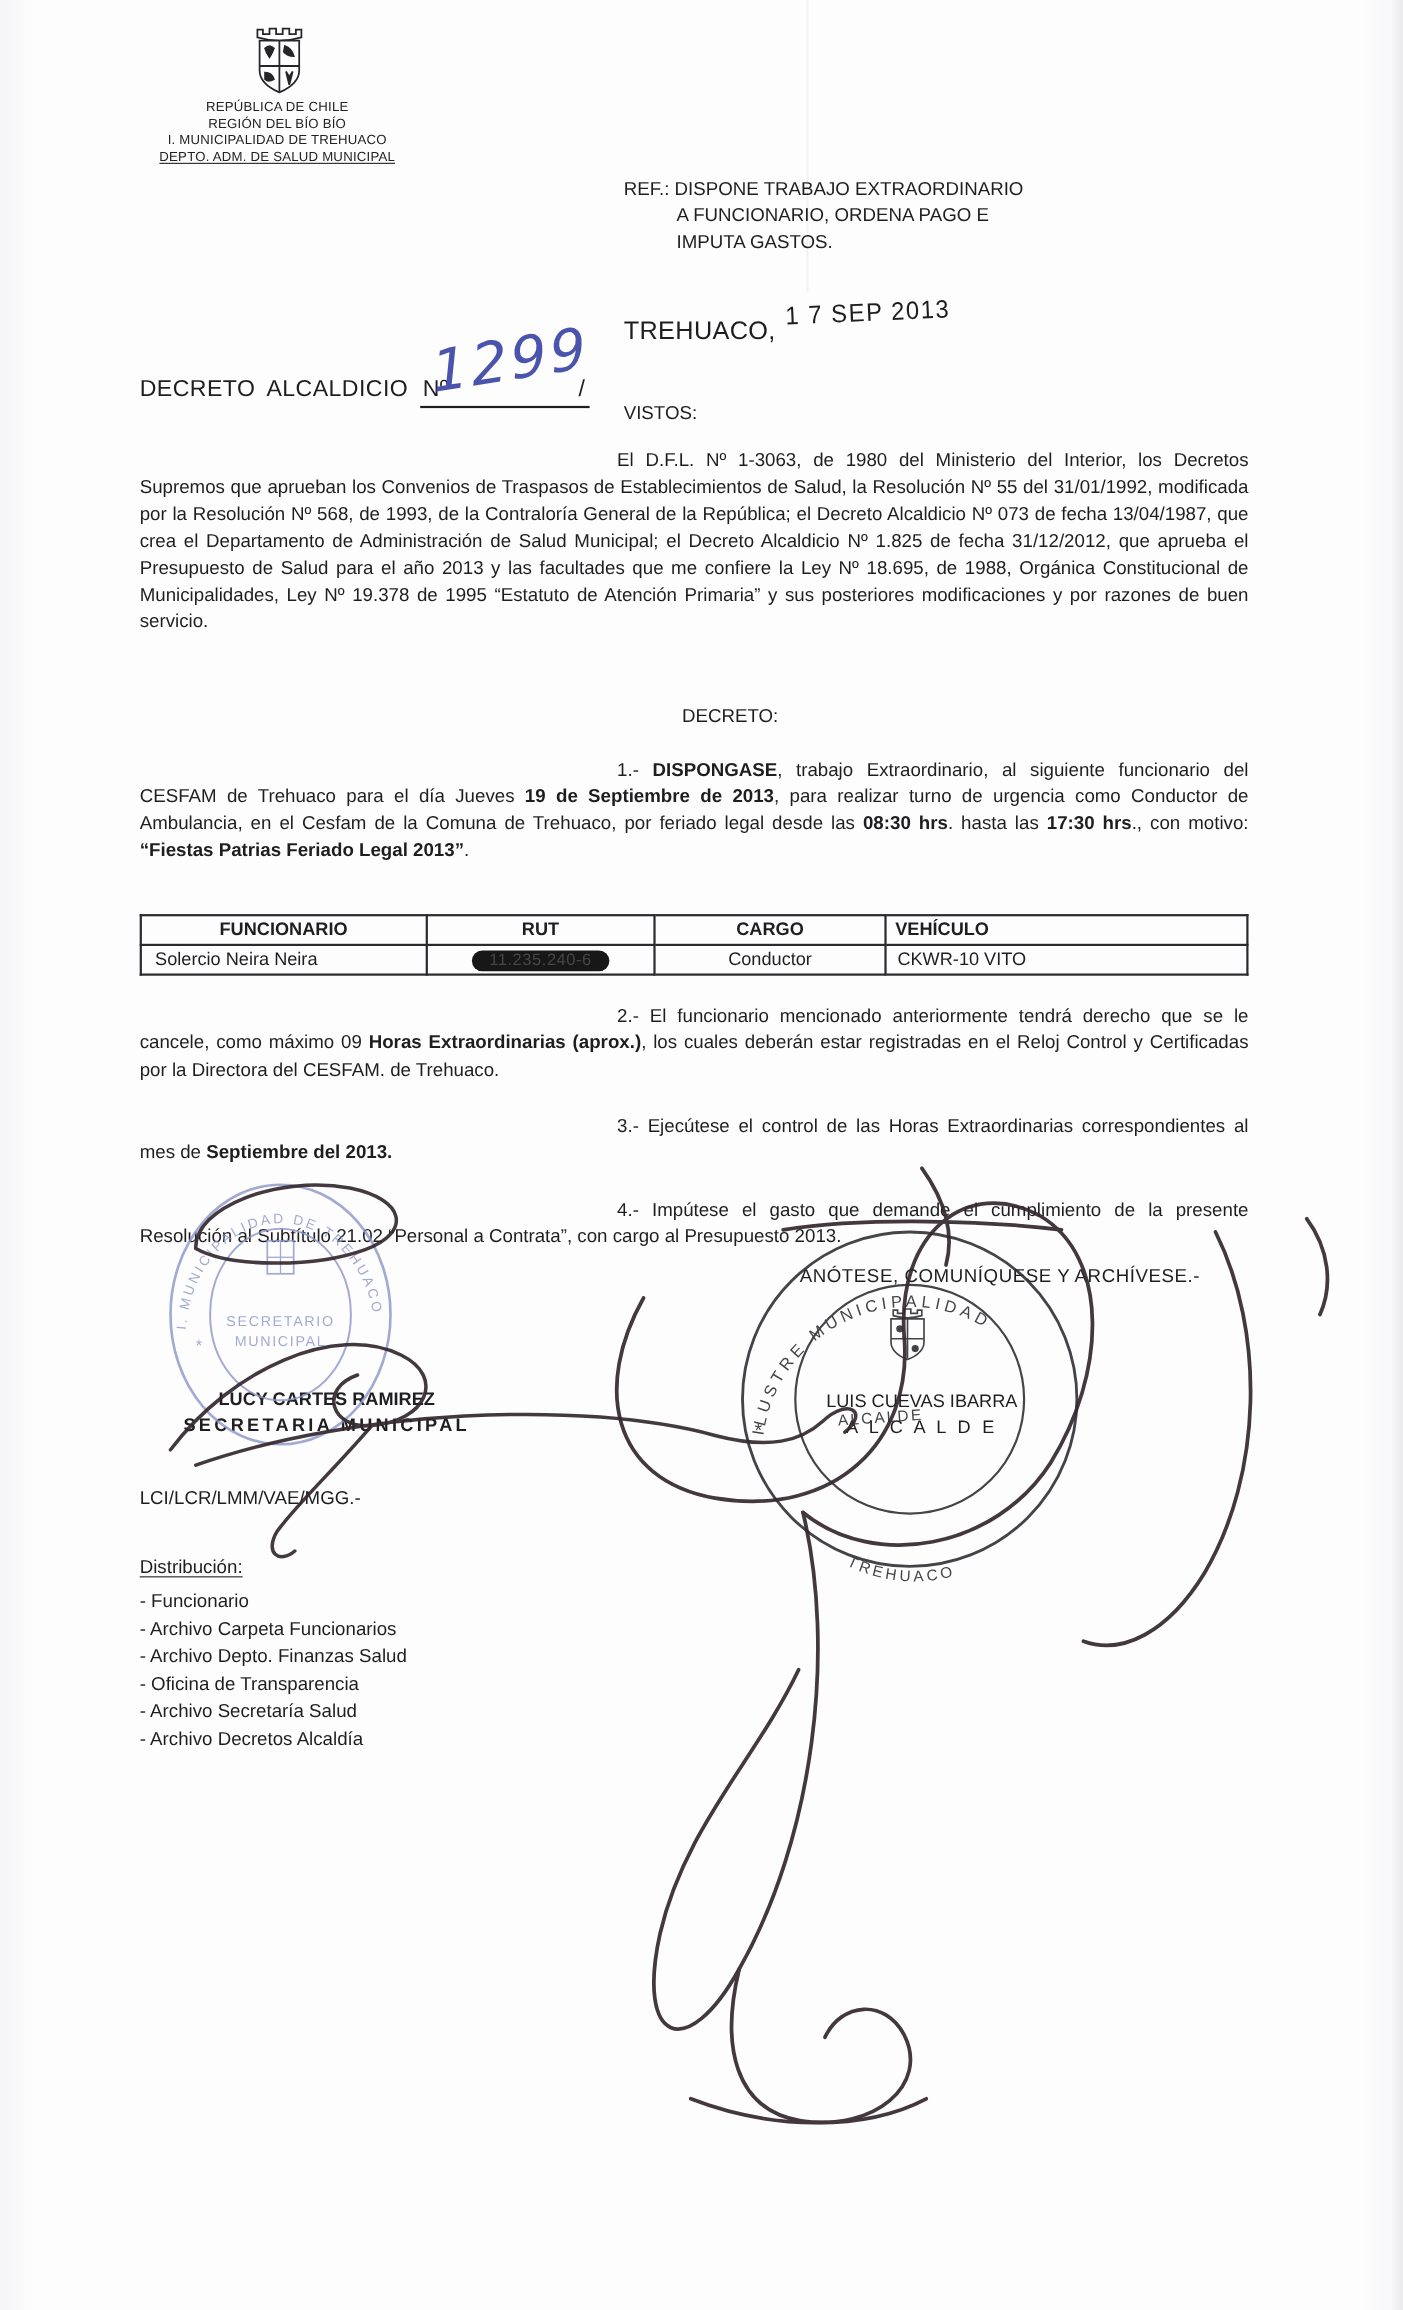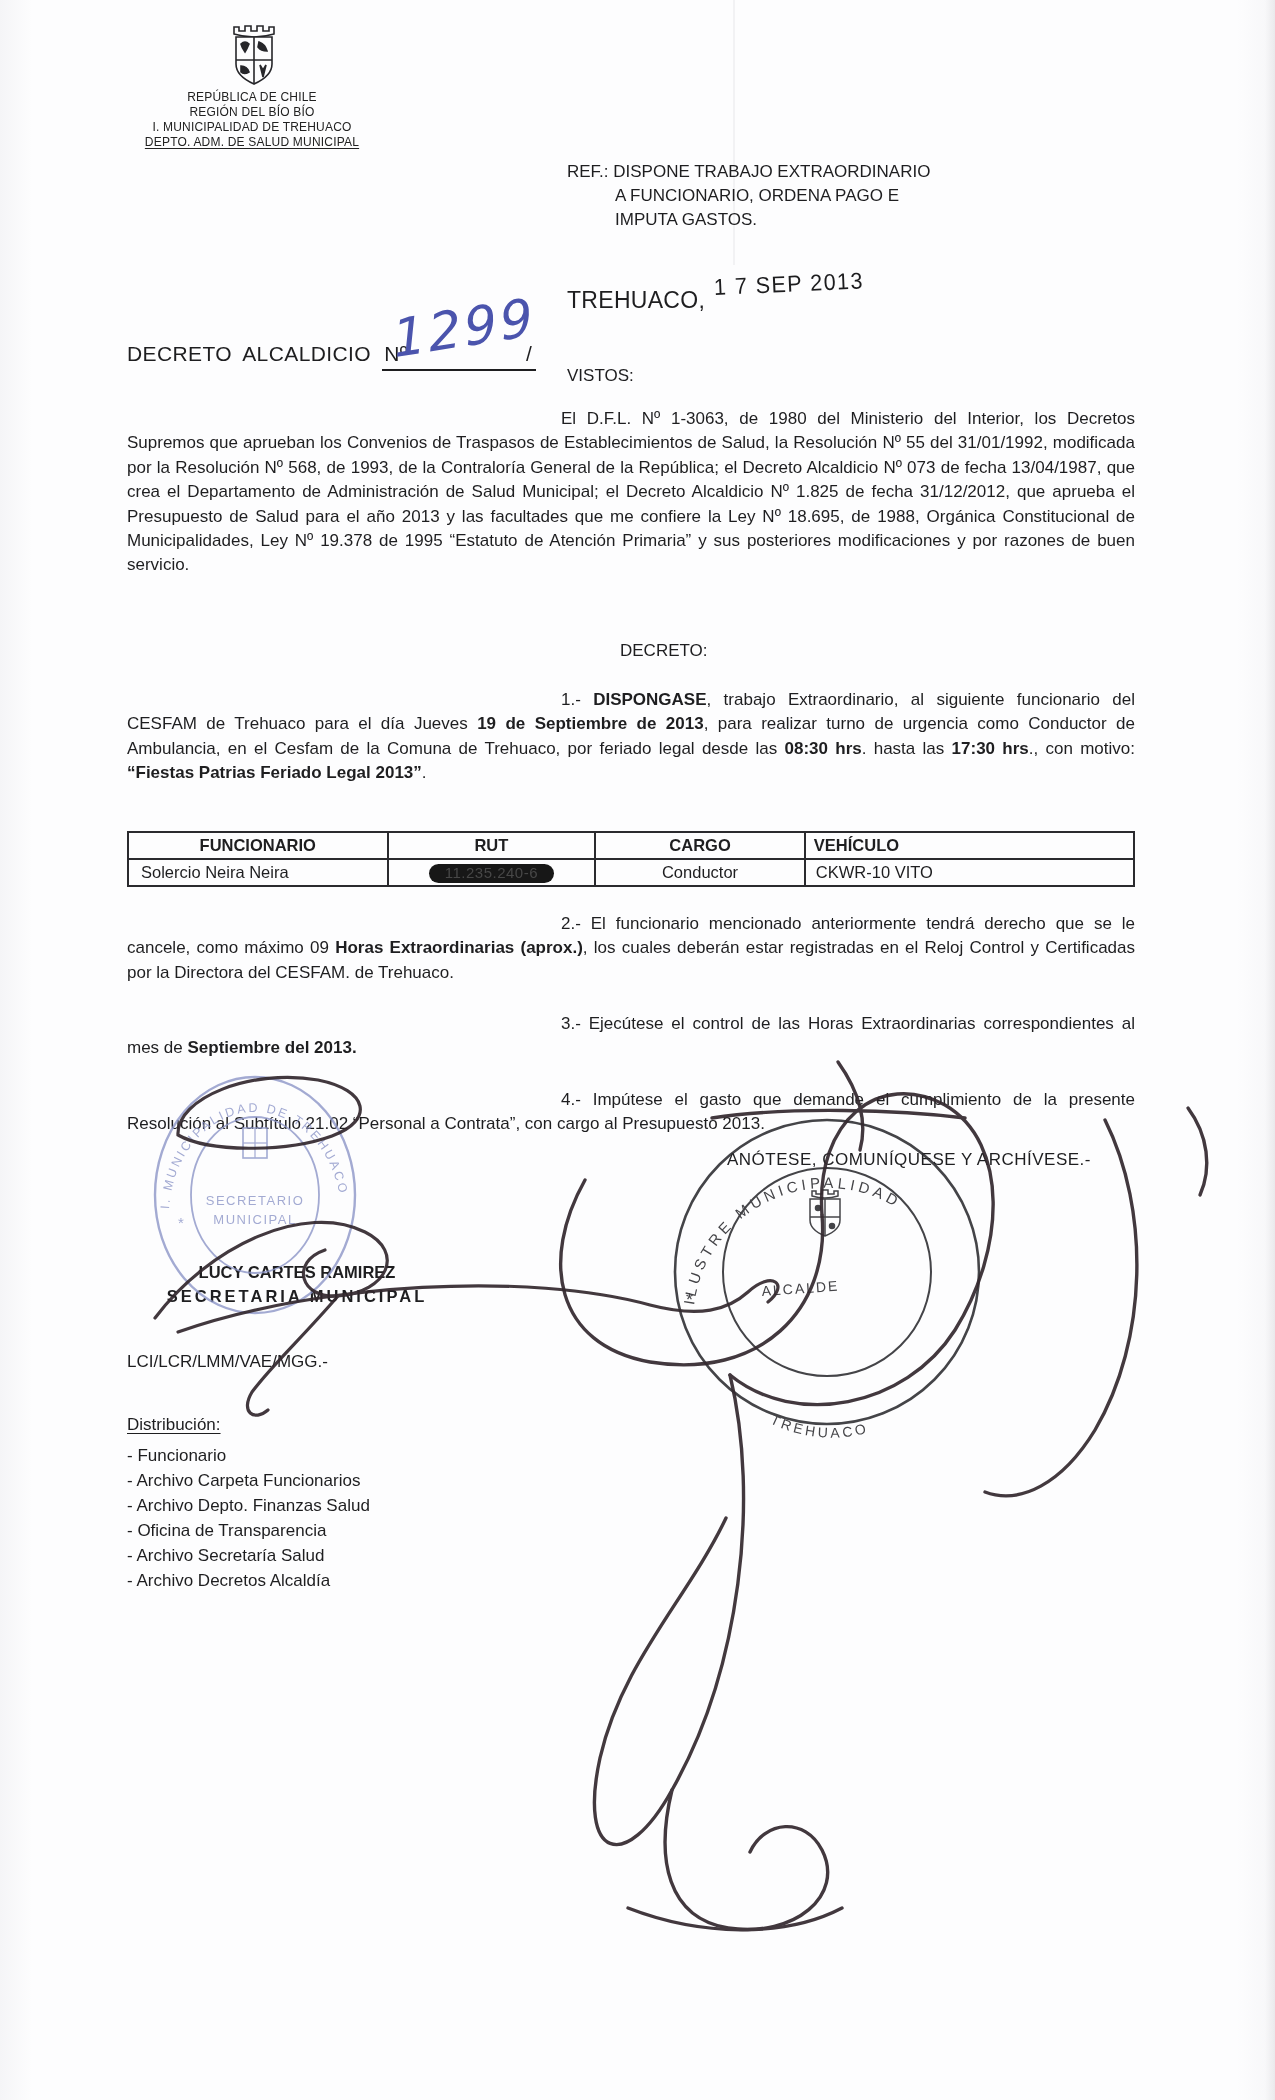--- a/index.html
+++ b/index.html
@@ -144,20 +144,24 @@
   <div class="abs body-text indent p2"><span>2.- El funcionario mencionado anteriormente tendrá derecho que se le cancele, como máximo 09 </span><span style="font-weight: 700;">Horas Extraordinarias (aprox.)</span><span>, los cuales deberán estar registradas en el Reloj Control y Certificadas por la Directora del CESFAM. de Trehuaco.</span></div>
   <div class="abs body-text indent p3"><span>3.- Ejecútese el control de las Horas Extraordinarias correspondientes al mes de </span><span style="font-weight: 700;">Septiembre del 2013.</span></div>
   <div class="abs body-text indent p4"><span>4.- Impútese el gasto que demande el cumplimiento de la presente Resolución al Subtítulo 21.02 “Personal a Contrata”, con cargo al Presupuesto 2013.</span></div>
 
   <div class="abs closing">ANÓTESE, COMUNÍQUESE Y ARCHÍVESE.-</div>
 
   <div class="abs sig sig-left">
     <div>LUCY CARTES RAMIREZ</div>
     <div class="title2">SECRETARIA MUNICIPAL</div>
   </div>
+  <div class="abs sig sig-right">
+    <div>LUIS CUEVAS IBARRA</div>
+    <div class="title2">A L C A L D E</div>
+  </div>
 
   <div class="abs initials">LCI/LCR/LMM/VAE/MGG.-</div>
 
   <div class="abs distribution">
     <div class="label">Distribución:</div>
     <div>- Funcionario</div>
     <div>- Archivo Carpeta Funcionarios</div>
     <div>- Archivo Depto. Finanzas Salud</div>
     <div>- Oficina de Transparencia</div>
     <div>- Archivo Secretaría Salud</div>

